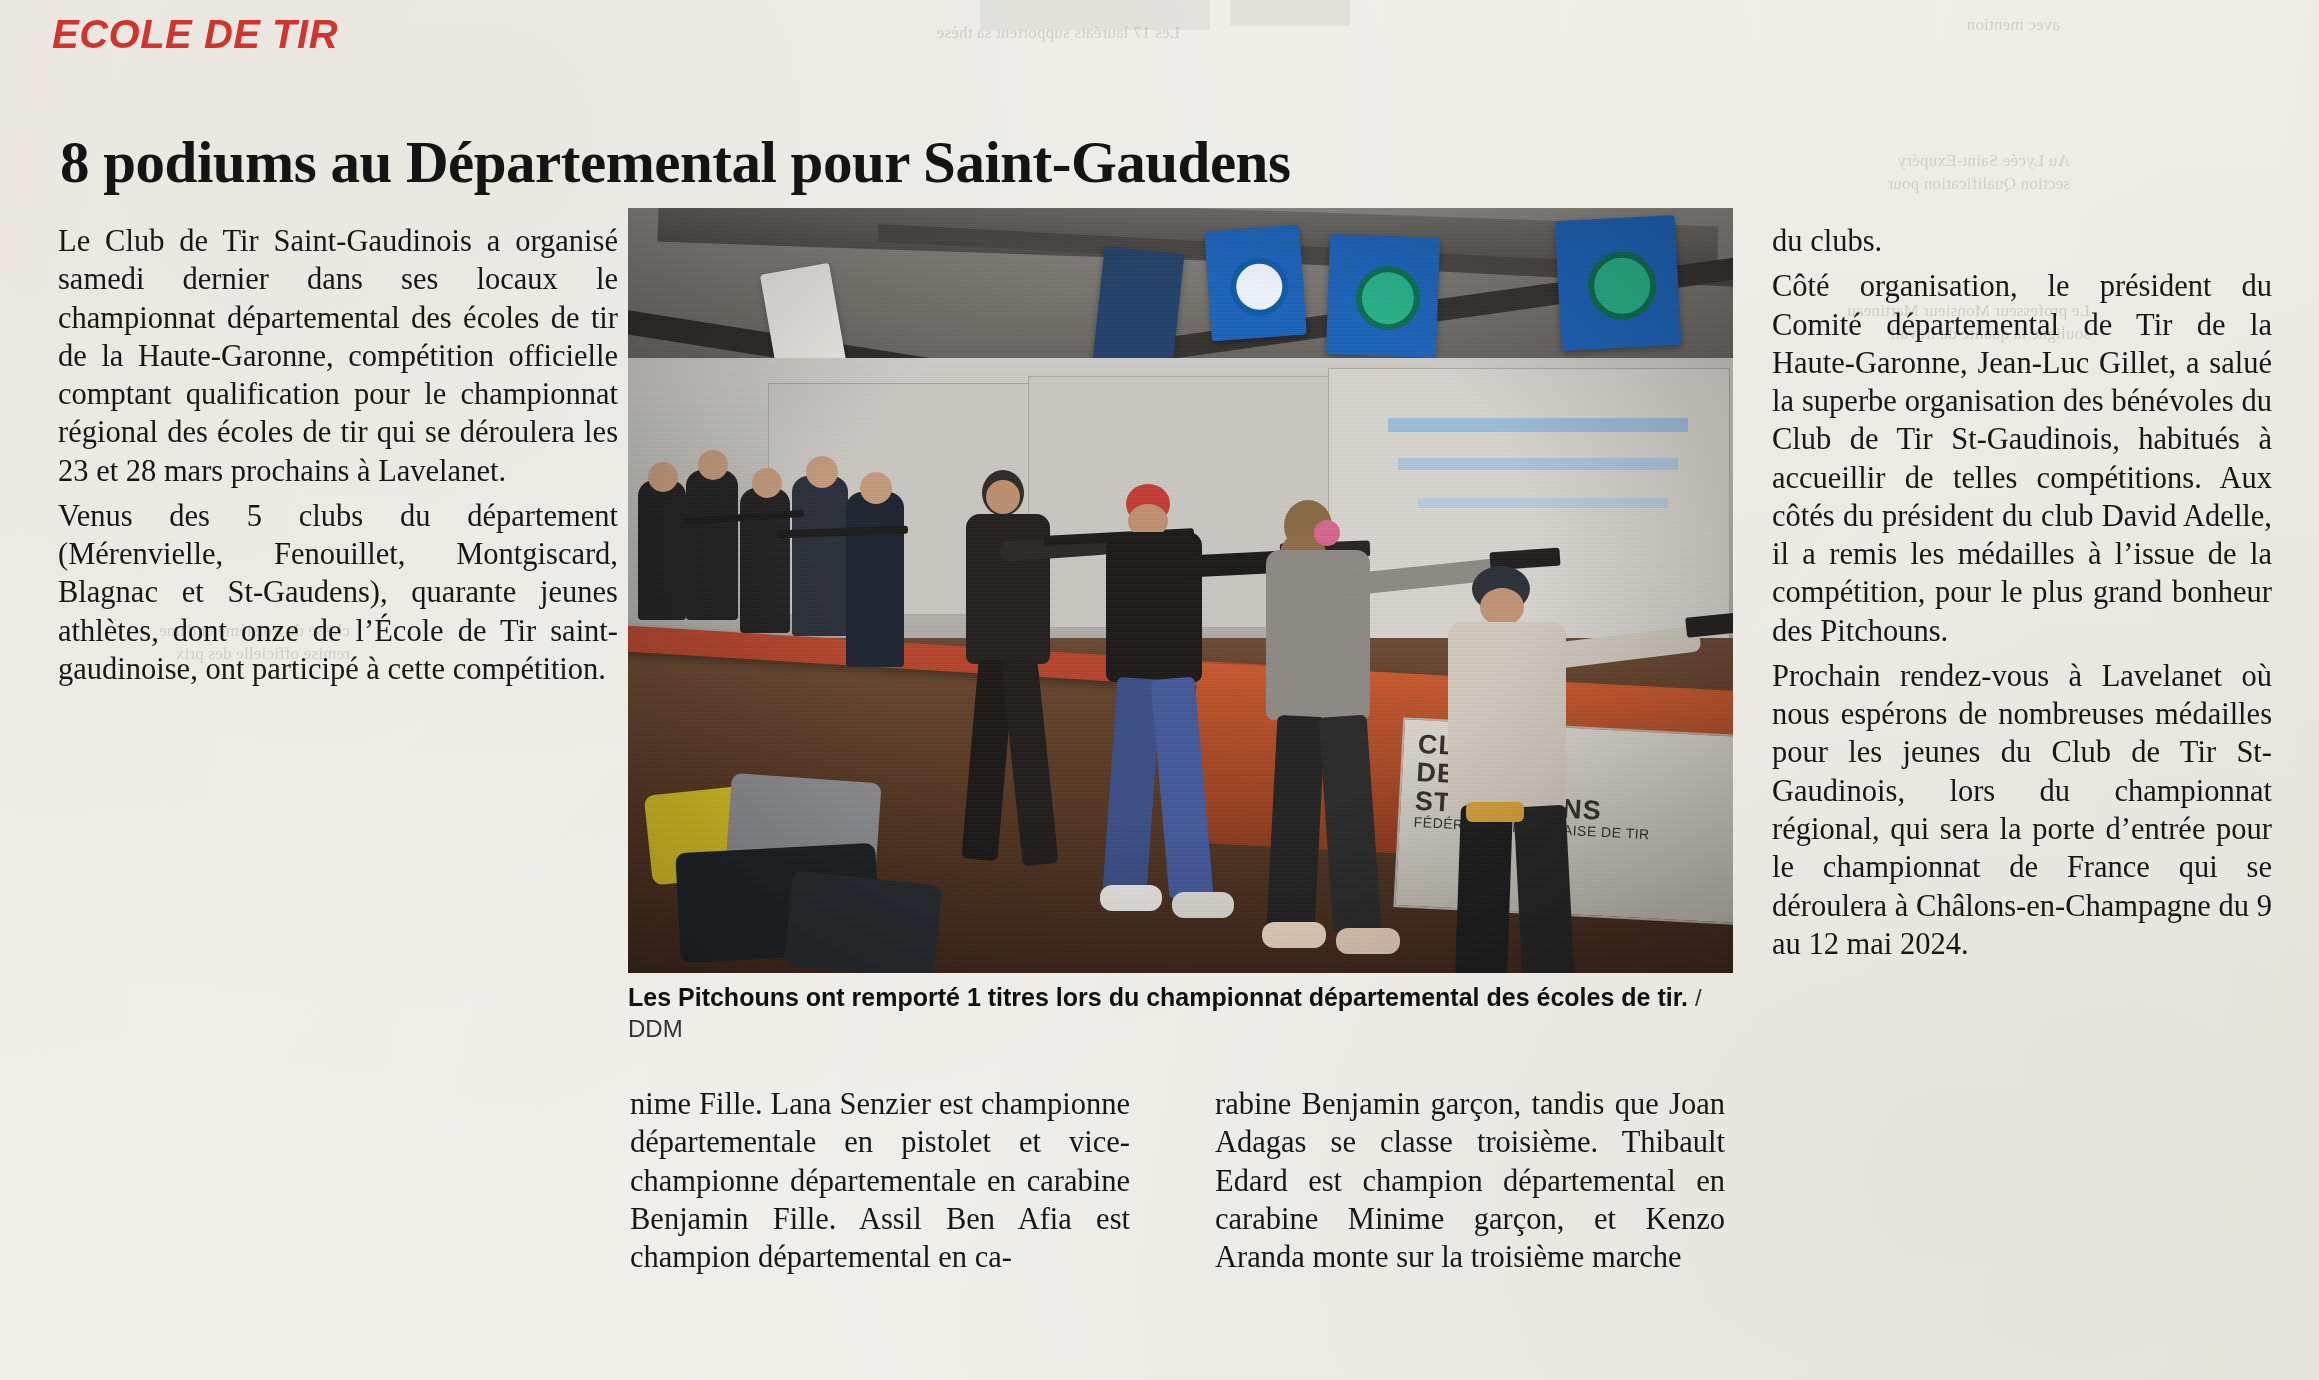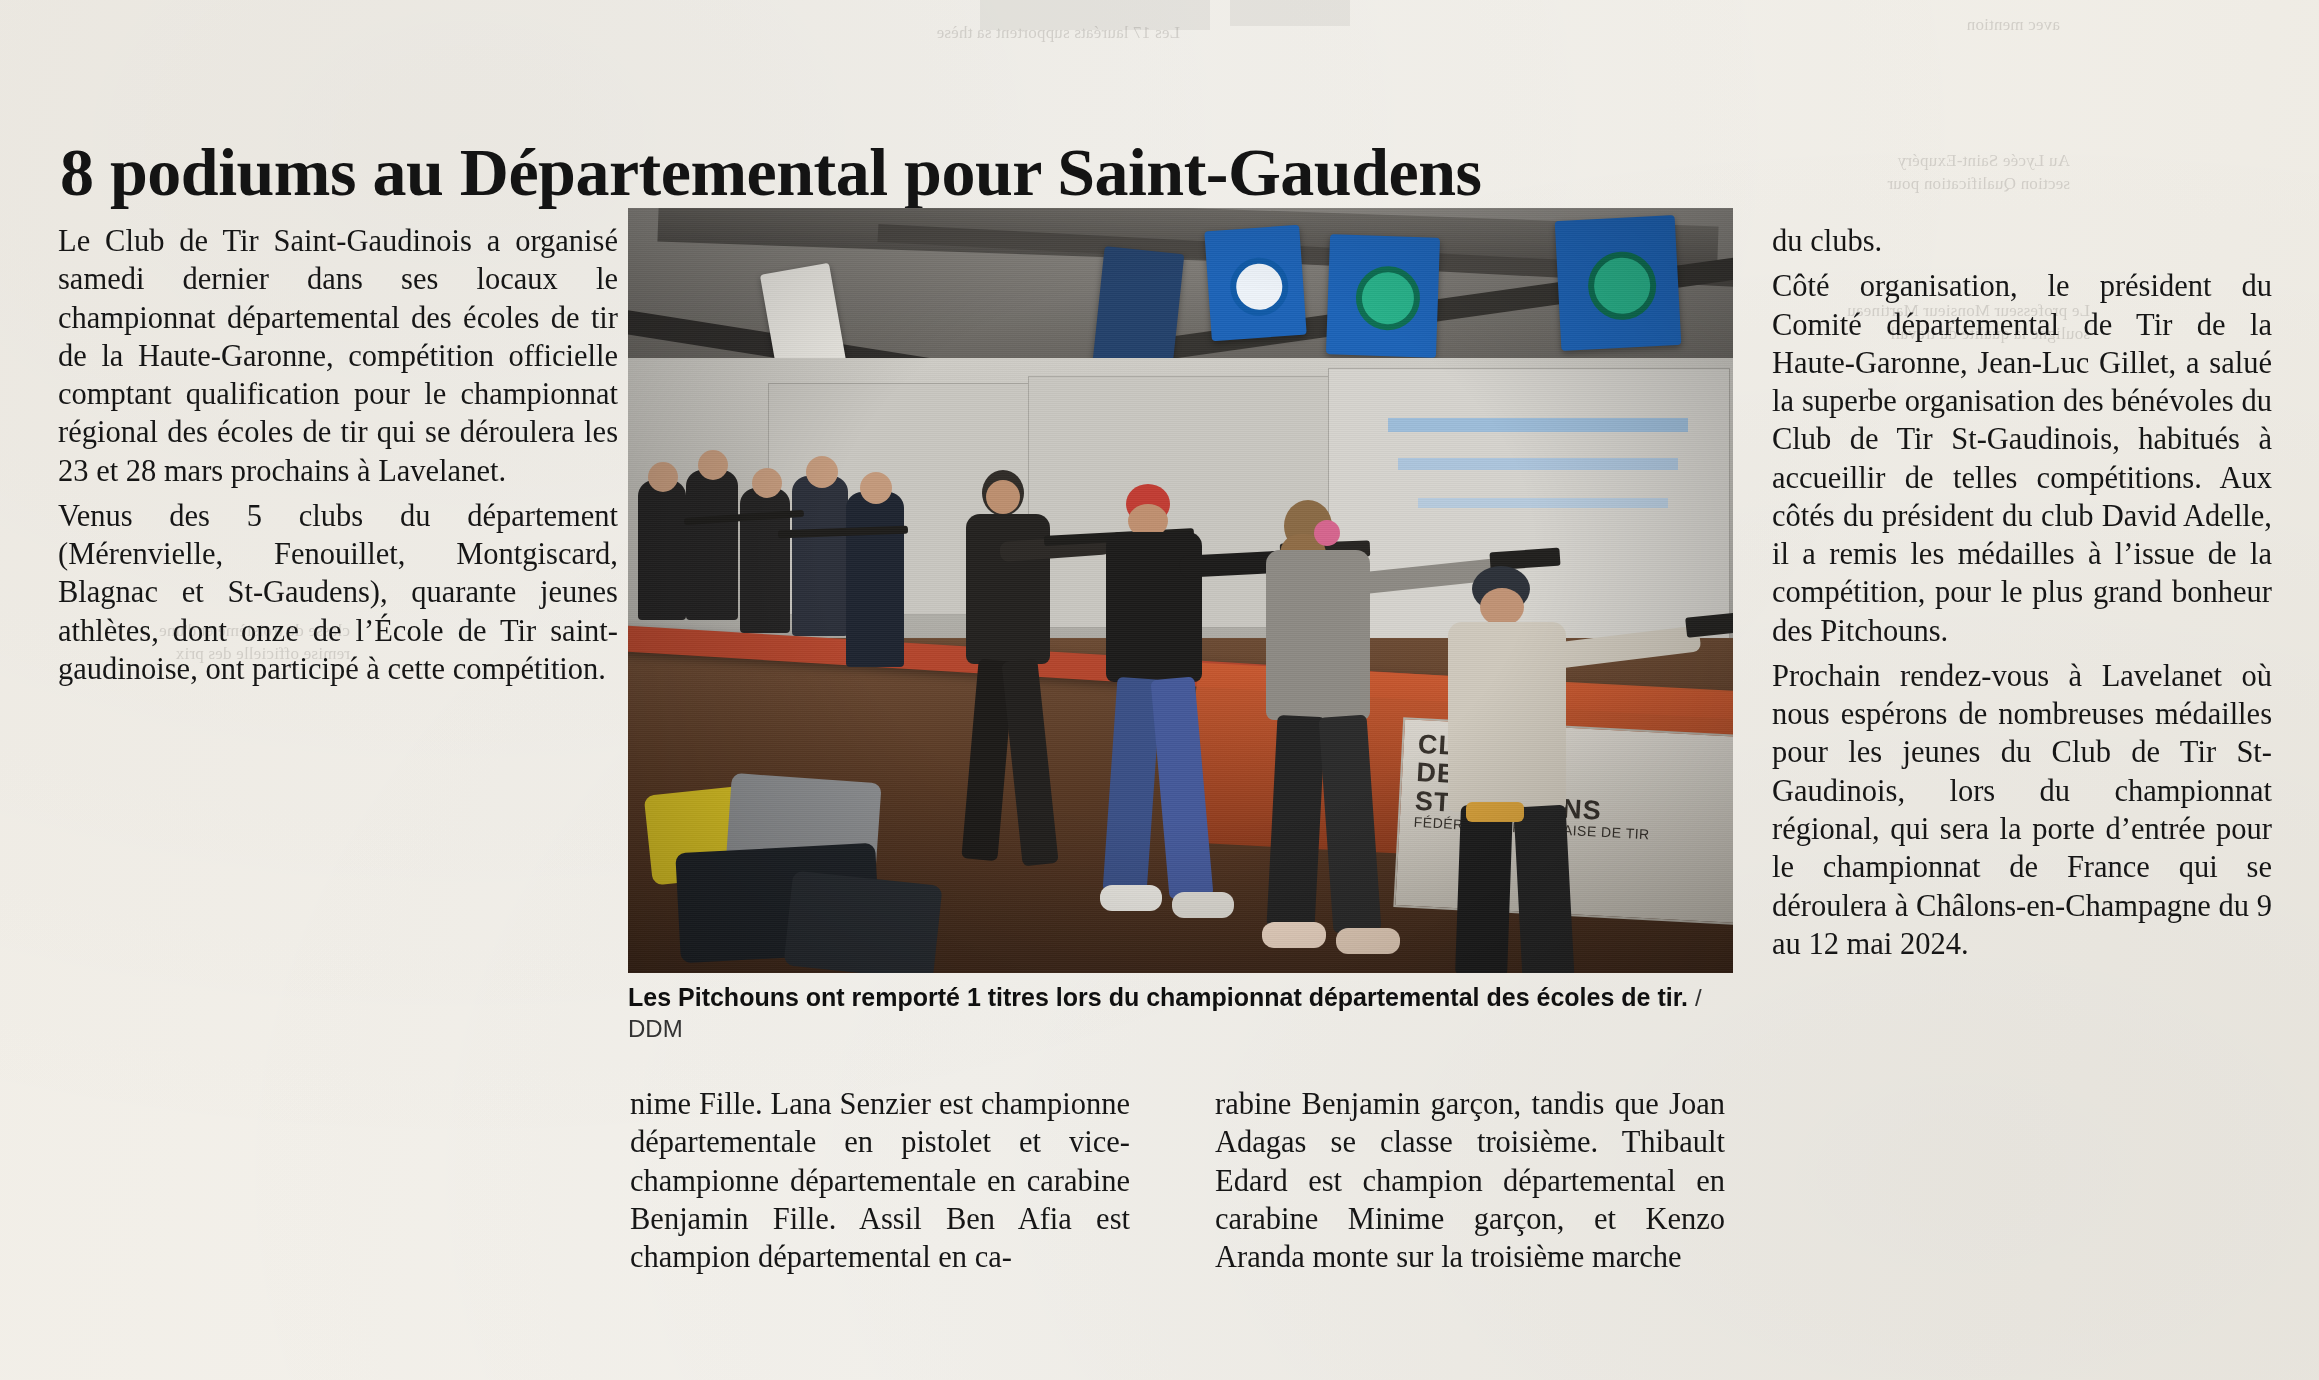--- a/index.html
+++ b/index.html
@@ -70,21 +70,21 @@
     color: #d0342c;
     text-transform: uppercase;
   }
   .headline {
     position: absolute;
     top: 92px;
     left: 60px;
     width: 2200px;
     font-family: "Liberation Serif", serif;
     font-weight: bold;
-    font-size: 68px;
+    font-size: 59px;
     line-height: 1.02;
     letter-spacing: -0.5px;
     color: #141414;
   }
 
   
   .col {
     position: absolute;
     font-size: 30.5px;
     line-height: 1.255;
@@ -282,20 +282,21 @@
 <div class="bleed b2">avec mention</div>
 <div class="bleed b3">Au Lycée Saint-Exupéry
 section Qualification pour</div>
 <div class="bleed b4">Le professeur Monsieur Martineau
 souligne la qualité du travail</div>
 <div class="bleed b5">classe de troisième et d'une
 remise officielle des prix</div>
 
 <div class="page">
 
+  <div class="kicker">ECOLE DE TIR</div>
   <h1 class="headline">8 podiums au Départemental pour Saint-Gaudens</h1>
 
   <div class="col col-left">
     <p>Le Club de Tir Saint-Gaudinois a organisé samedi dernier dans ses locaux le championnat départemental des écoles de tir de la Haute-Garonne, compétition officielle comptant qualification pour le championnat régional des écoles de tir qui se déroulera les 23 et 28 mars prochains à Lavelanet.</p>
     <p>Venus des 5 clubs du département (Mérenvielle, Fenouillet, Montgiscard, Blagnac et St-Gaudens), quarante jeunes athlètes, dont onze de l’École de Tir saint-gaudinoise, ont participé à cette compétition.</p>
   </div>
 
   <div class="photo-wrap">
     <div class="photo">
 

